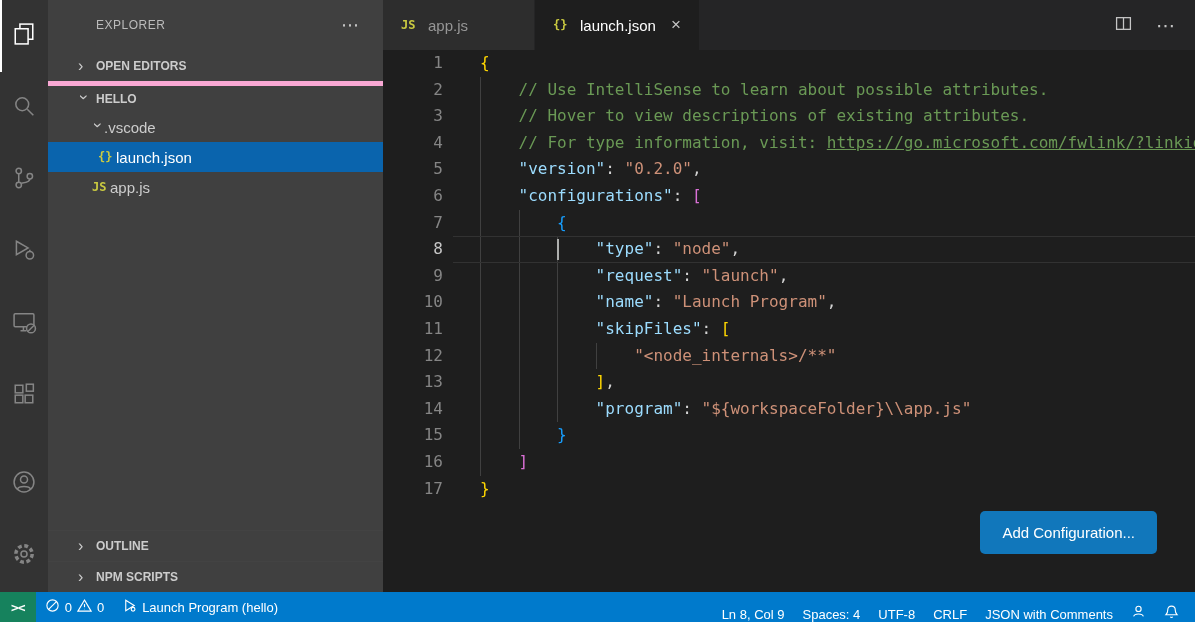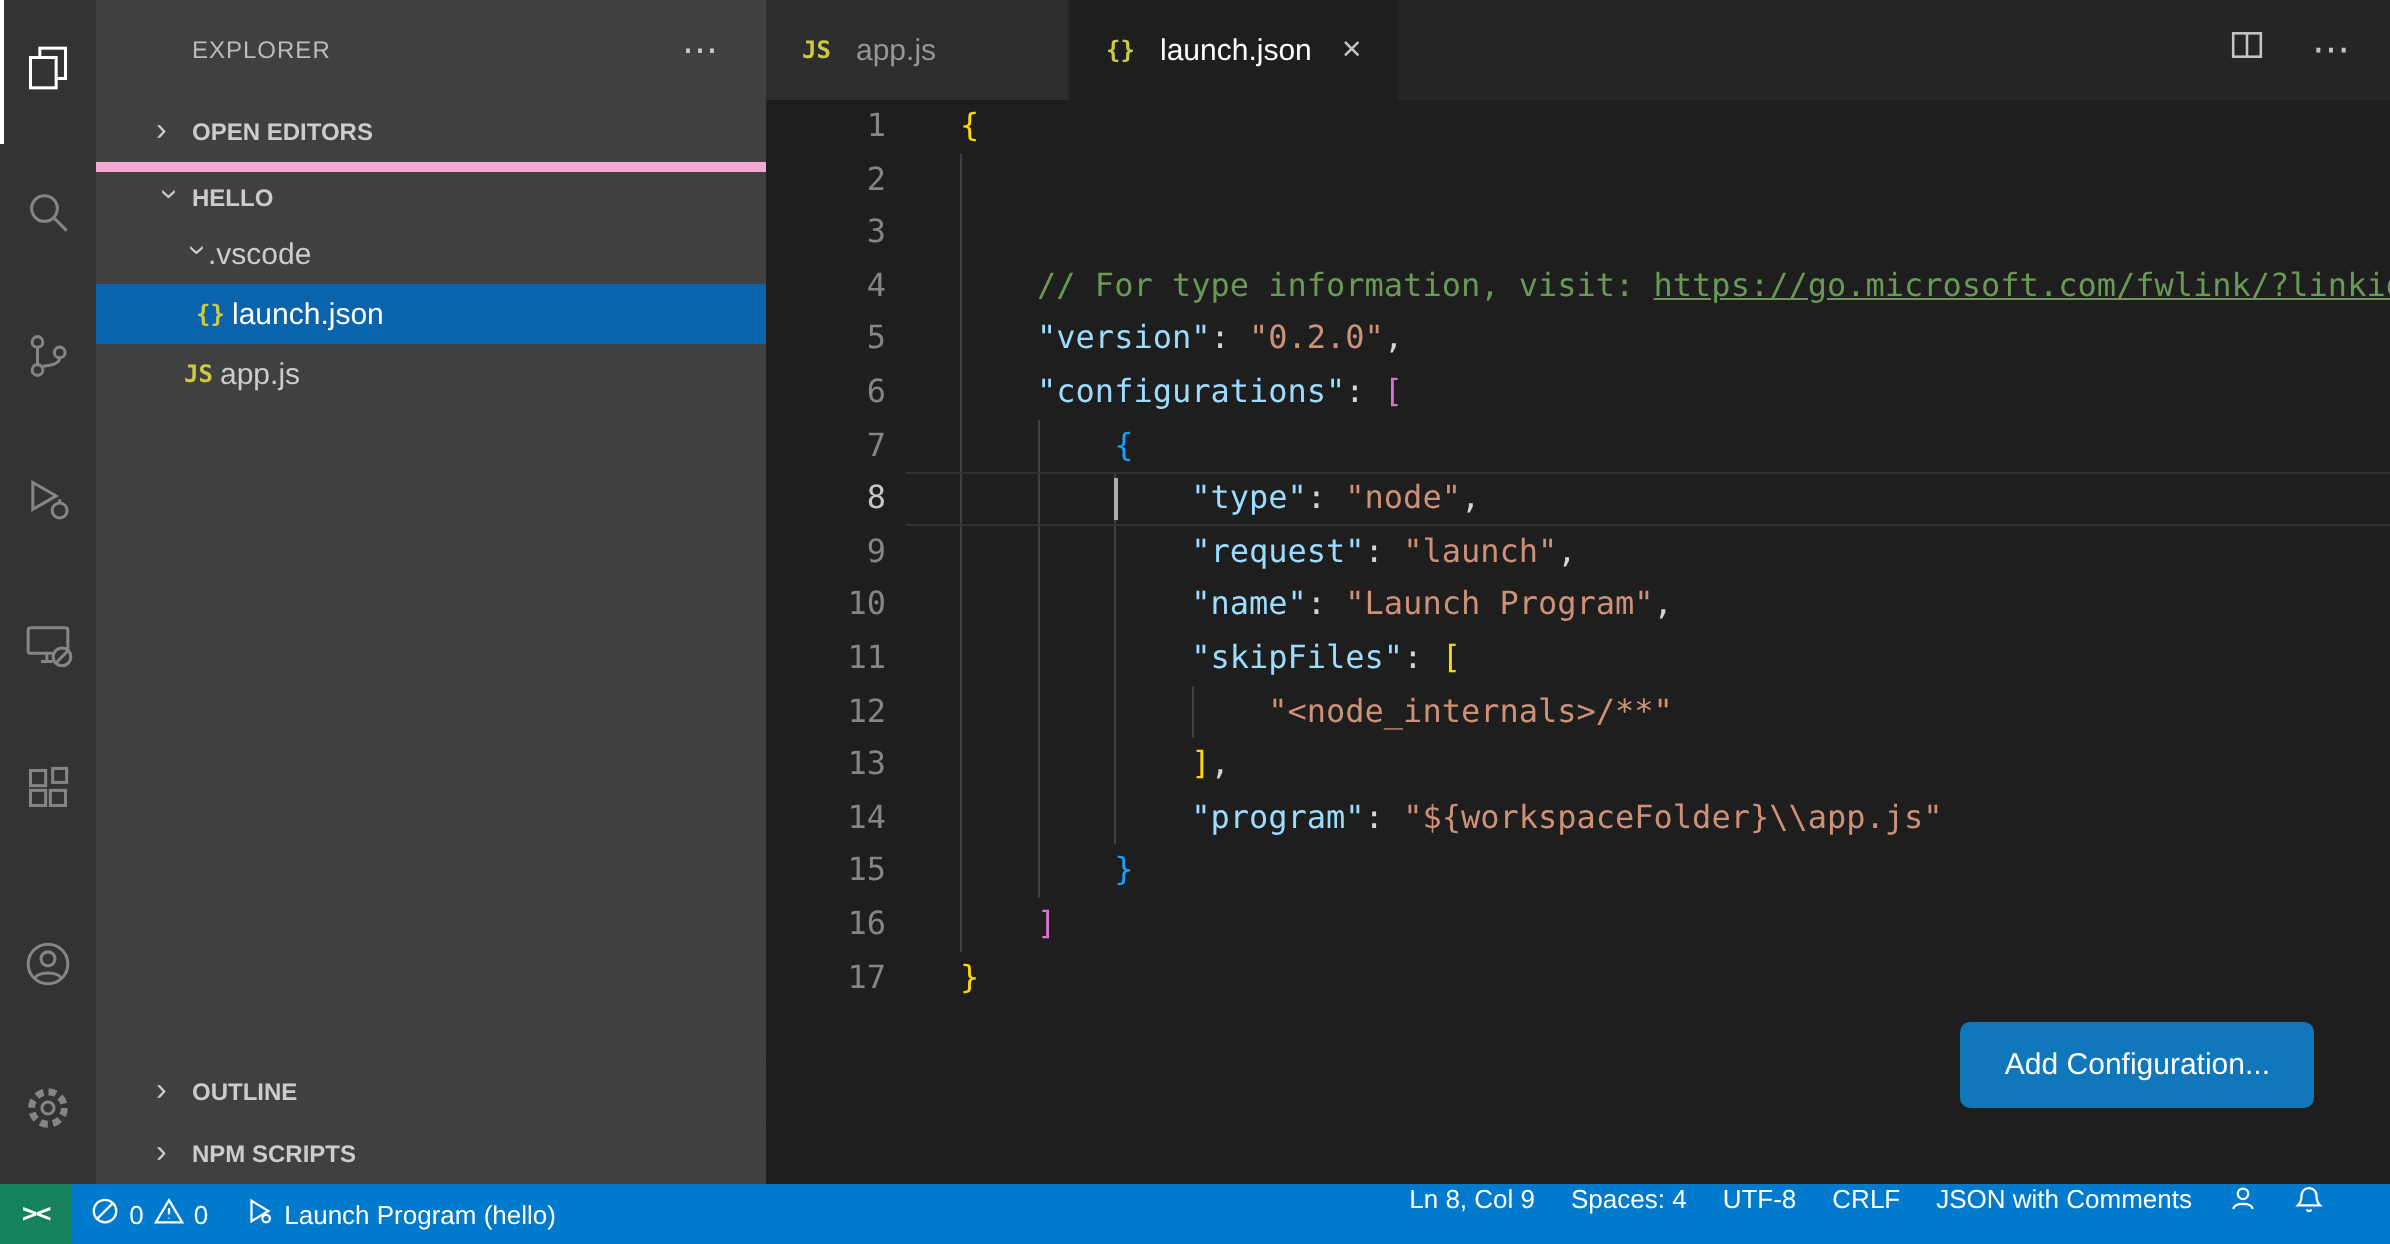--- a/index.html
+++ b/index.html
@@ -65,21 +65,21 @@
     border:none; border-radius:5px; padding:13px 22px; font-size:15px;
     font-family:"Liberation Sans", sans-serif; cursor:pointer; }
 
   
   .status-bar { height:30px; flex:none; background:#007acc; color:#ffffff; display:flex;
     align-items:stretch; font-size:13px; }
   .sb-item { display:flex; align-items:center; gap:5px; padding:0 9px; cursor:pointer; }
   .sb-item svg { width:15px; height:15px; stroke:currentColor; fill:none; stroke-width:1.2; }
   .sb-remote { background:#16825d; padding:0 11px; font-weight:700; letter-spacing:-1px;
     font-family:"DejaVu Sans Mono", monospace; font-size:13px; }
-  .sb-right { margin-left:auto; display:flex; align-items:flex-start; padding-right:24px; }
+  .sb-right { margin-left:auto; display:flex; align-items:flex-end; padding-right:7px; }
 </style>
 </head>
 <body>
 
 <div class="app">
   <div class="main-row">
 
     <div class="activity-bar">
       <div class="ab-item active">
         <span>
@@ -214,22 +214,22 @@
                 <rect x="1.5" y="2.5" width="13" height="11"></rect>
                 <path d="M8 2.5v11"></path>
               </svg>
           </span>
           <span class="more">⋯</span>
         </div>
       </div>
       <div class="editor">
         <div id="code-area">
             <div class="line"><span class="num">1</span><span class="ltext"><span class="tok-b0">{</span></span></div>
-            <div class="line"><span class="num">2</span><span class="guide" style="left: 97px;"></span><span class="ltext"><span class="tok-plain">    </span></span></div>
-            <div class="line"><span class="num">3</span><span class="guide" style="left: 97px;"></span><span class="ltext"><span class="tok-plain">    </span></span></div>
+            <div class="line"><span class="num">2</span><span class="guide" style="left: 97px;"></span><span class="ltext"><span class="tok-plain">    </span><span class="tok-comment">// Use IntelliSense to learn about possible attributes.</span></span></div>
+            <div class="line"><span class="num">3</span><span class="guide" style="left: 97px;"></span><span class="ltext"><span class="tok-plain">    </span><span class="tok-comment">// Hover to view descriptions of existing attributes.</span></span></div>
             <div class="line"><span class="num">4</span><span class="guide" style="left: 97px;"></span><span class="ltext"><span class="tok-plain">    </span><span class="tok-comment">// For type information, visit: </span><span class="tok-link">https://go.microsoft.com/fwlink/?linkid=830387</span></span></div>
             <div class="line"><span class="num">5</span><span class="guide" style="left: 97px;"></span><span class="ltext"><span class="tok-plain">    </span><span class="tok-key">"version"</span><span class="tok-punct">: </span><span class="tok-str">"0.2.0"</span><span class="tok-punct">,</span></span></div>
             <div class="line"><span class="num">6</span><span class="guide" style="left: 97px;"></span><span class="ltext"><span class="tok-plain">    </span><span class="tok-key">"configurations"</span><span class="tok-punct">: </span><span class="tok-b1">[</span></span></div>
             <div class="line"><span class="num">7</span><span class="guide" style="left: 97px;"></span><span class="guide" style="left: 135.532px;"></span><span class="ltext"><span class="tok-plain">        </span><span class="tok-b2">{</span></span></div>
             <div class="line active"><span class="num">8</span><span class="guide" style="left: 97px;"></span><span class="guide" style="left: 135.532px;"></span><span class="guide" style="left: 174.064px;"></span><span class="ltext"><span class="tok-plain">            </span><span class="tok-key">"type"</span><span class="tok-punct">: </span><span class="tok-str">"node"</span><span class="tok-punct">,</span></span><span class="cursor" style="left: 174.064px;"></span></div>
             <div class="line"><span class="num">9</span><span class="guide" style="left: 97px;"></span><span class="guide" style="left: 135.532px;"></span><span class="guide" style="left: 174.064px;"></span><span class="ltext"><span class="tok-plain">            </span><span class="tok-key">"request"</span><span class="tok-punct">: </span><span class="tok-str">"launch"</span><span class="tok-punct">,</span></span></div>
             <div class="line"><span class="num">10</span><span class="guide" style="left: 97px;"></span><span class="guide" style="left: 135.532px;"></span><span class="guide" style="left: 174.064px;"></span><span class="ltext"><span class="tok-plain">            </span><span class="tok-key">"name"</span><span class="tok-punct">: </span><span class="tok-str">"Launch Program"</span><span class="tok-punct">,</span></span></div>
             <div class="line"><span class="num">11</span><span class="guide" style="left: 97px;"></span><span class="guide" style="left: 135.532px;"></span><span class="guide" style="left: 174.064px;"></span><span class="ltext"><span class="tok-plain">            </span><span class="tok-key">"skipFiles"</span><span class="tok-punct">: </span><span class="tok-b0">[</span></span></div>
             <div class="line"><span class="num">12</span><span class="guide" style="left: 97px;"></span><span class="guide" style="left: 135.532px;"></span><span class="guide" style="left: 174.064px;"></span><span class="guide" style="left: 212.596px;"></span><span class="ltext"><span class="tok-plain">                </span><span class="tok-str">"&lt;node_internals&gt;/**"</span></span></div>
             <div class="line"><span class="num">13</span><span class="guide" style="left: 97px;"></span><span class="guide" style="left: 135.532px;"></span><span class="guide" style="left: 174.064px;"></span><span class="ltext"><span class="tok-plain">            </span><span class="tok-b0">]</span><span class="tok-punct">,</span></span></div>

